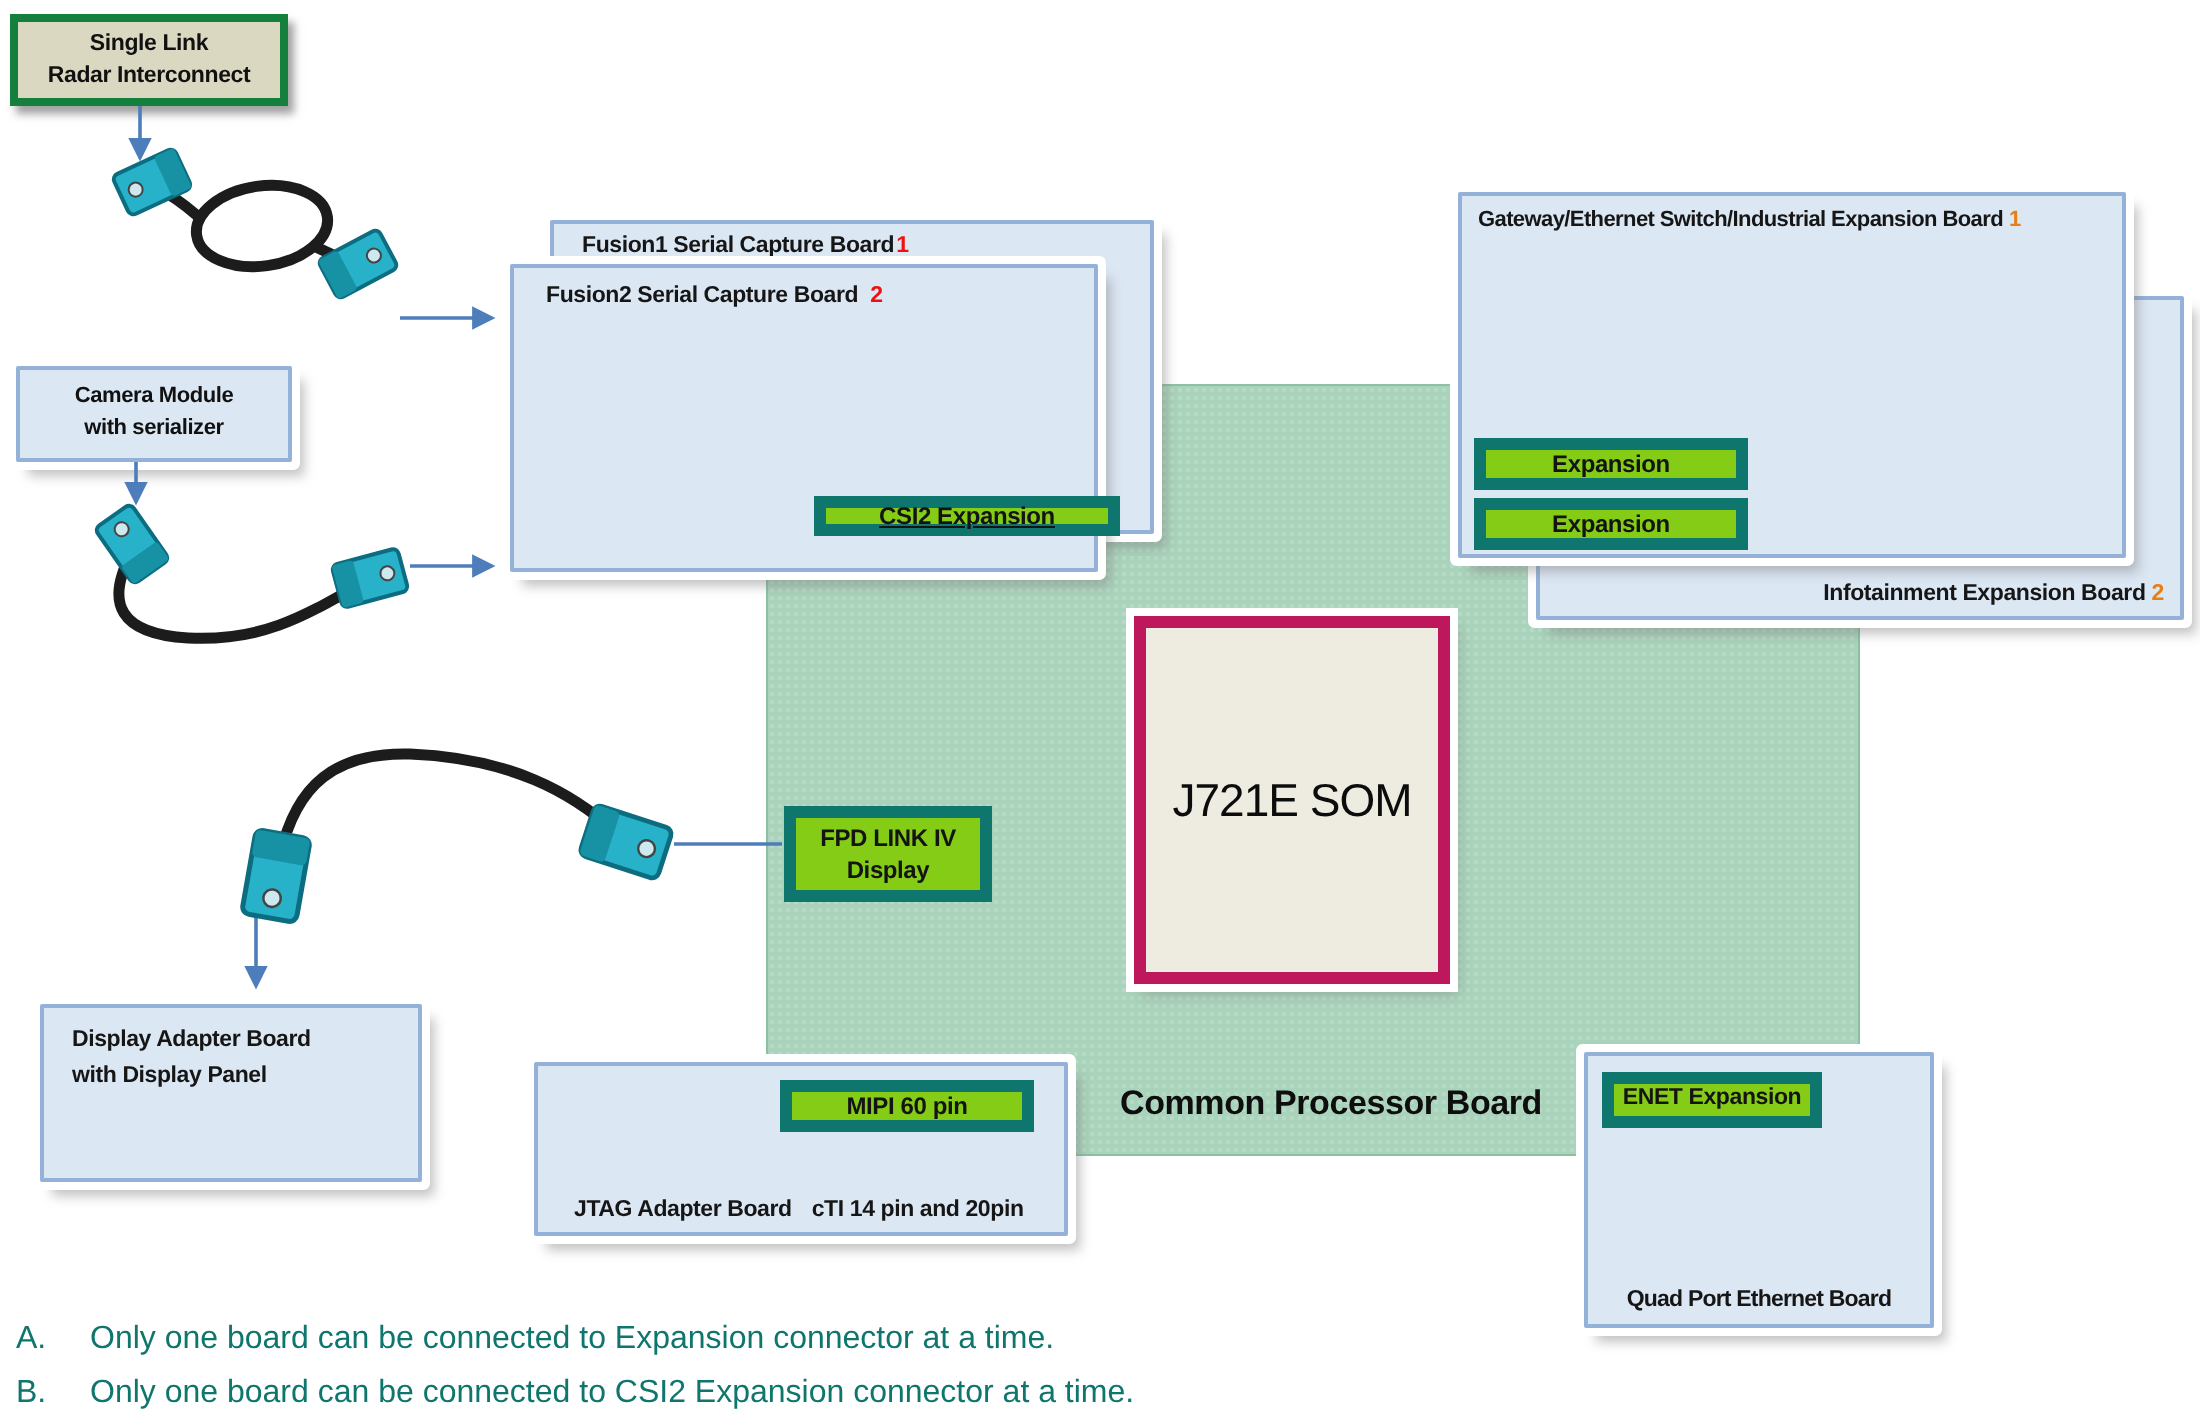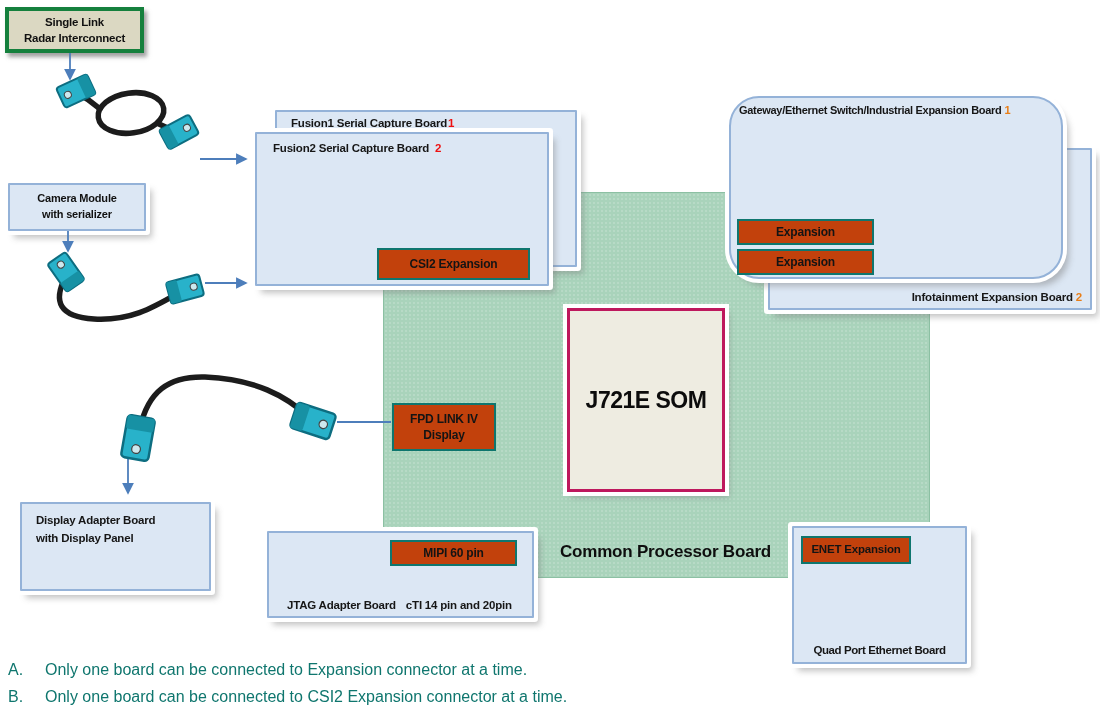--- a/index.html
+++ b/index.html
@@ -6,59 +6,59 @@
   #canvas{position:relative;width:1100px;height:714px;background:#ffffff;overflow:hidden;
           font-family:"Liberation Sans",sans-serif;color:#111;}
   .abs{position:absolute;}
 
   
   .board{position:absolute;background:#dce7f4;border:2px solid #94b2d8;border-radius:1px;
          box-shadow:0 0 0 4px #ffffff, 6px 7px 6px rgba(120,120,120,.45);box-sizing:border-box;}
   .board .title{font-weight:bold;font-size:11.5px;letter-spacing:-0.2px;white-space:nowrap;color:#161616;}
 
   
-  .gbtn{position:absolute;background:#c2410c;border:2px solid #0f766e;box-sizing:border-box;
+  .gbtn{position:absolute;background:#84cc16;border:6px solid #0f766e;box-sizing:border-box;
         display:flex;align-items:center;justify-content:center;text-align:center;
         font-weight:bold;font-size:12px;color:#141414;letter-spacing:-0.2px;line-height:1.35;}
 
   .num{font-weight:bold;margin-left:3px;}
   .red{color:#ee1111;}
   .orange{color:#e97e17;}
 
   
   #green-board{left:383px;top:192px;width:547px;height:386px;z-index:1;
     background-color:#a9d3bb;border:1px solid #8cc0a3;box-sizing:border-box;
     background-image:radial-gradient(rgba(255,255,255,.16) 1px, transparent 1.2px);
     background-size:4px 4px;}
   #cpb-label{position:absolute;left:176px;top:349px;font-size:17px;font-weight:bold;color:#0e0e0e;
     letter-spacing:-0.2px;white-space:nowrap;}
 
   
   #som-box{left:567px;top:308px;width:158px;height:184px;z-index:2;background:#eeece1;
-    border:3px solid #be185d;box-sizing:border-box;display:flex;align-items:center;justify-content:center;
+    border:6px solid #be185d;box-sizing:border-box;display:flex;align-items:center;justify-content:center;
     box-shadow:0 0 0 4px #ffffff, 4px 5px 6px rgba(120,120,120,.45);
-    font-size:23px;font-weight:bold;color:#0c0c0c;letter-spacing:-0.5px;}
+    font-size:23px;font-weight:normal;color:#0c0c0c;letter-spacing:-0.5px;}
 
   
   #radar-box{left:5px;top:7px;width:139px;height:46px;z-index:4;background:#dbd8c2;
     border:4px solid #15803d;box-sizing:border-box;box-shadow:3px 4px 4px rgba(100,100,100,.6);
     display:flex;flex-direction:column;align-items:center;justify-content:center;
     font-weight:bold;font-size:11.5px;line-height:1.4;letter-spacing:-0.2px;}
 
   #camera-box{left:8px;top:183px;width:138px;height:48px;z-index:4;
     display:flex;flex-direction:column;align-items:center;justify-content:center;
     font-weight:bold;font-size:11px;line-height:1.45;letter-spacing:-0.2px;}
 
   #fusion1-board{left:275px;top:110px;width:302px;height:157px;z-index:3;}
   #fusion1-board .title{position:absolute;left:14px;top:5px;}
   #fusion2-board{left:255px;top:132px;width:294px;height:154px;z-index:4;}
   #fusion2-board .title{position:absolute;left:16px;top:8px;}
-  #csi2-btn{left:377px;top:248px;width:153px;height:32px;z-index:5;}
-
-  #gateway-board{left:729px;top:96px;width:334px;height:183px;z-index:4;border-radius:30px;}
+  #csi2-btn{left:407px;top:248px;width:153px;height:20px;z-index:5;text-decoration:underline;}
+
+  #gateway-board{left:729px;top:96px;width:334px;height:183px;z-index:4;}
   #gateway-board .title{position:absolute;left:8px;top:6px;font-size:11px;letter-spacing:-0.3px;}
   #expansion-btn-1{left:737px;top:219px;width:137px;height:26px;z-index:5;}
   #expansion-btn-2{left:737px;top:249px;width:137px;height:26px;z-index:5;}
   #infotainment-board{left:768px;top:148px;width:324px;height:162px;z-index:3;}
   #infotainment-board .title{position:absolute;right:8px;bottom:5px;}
 
   #fpd-btn{left:392px;top:403px;width:104px;height:48px;z-index:2;flex-direction:column;}
 
   #display-adapter-board{left:20px;top:502px;width:191px;height:89px;z-index:4;}
   #display-adapter-board .title{position:absolute;left:14px;top:8px;line-height:1.55;}

